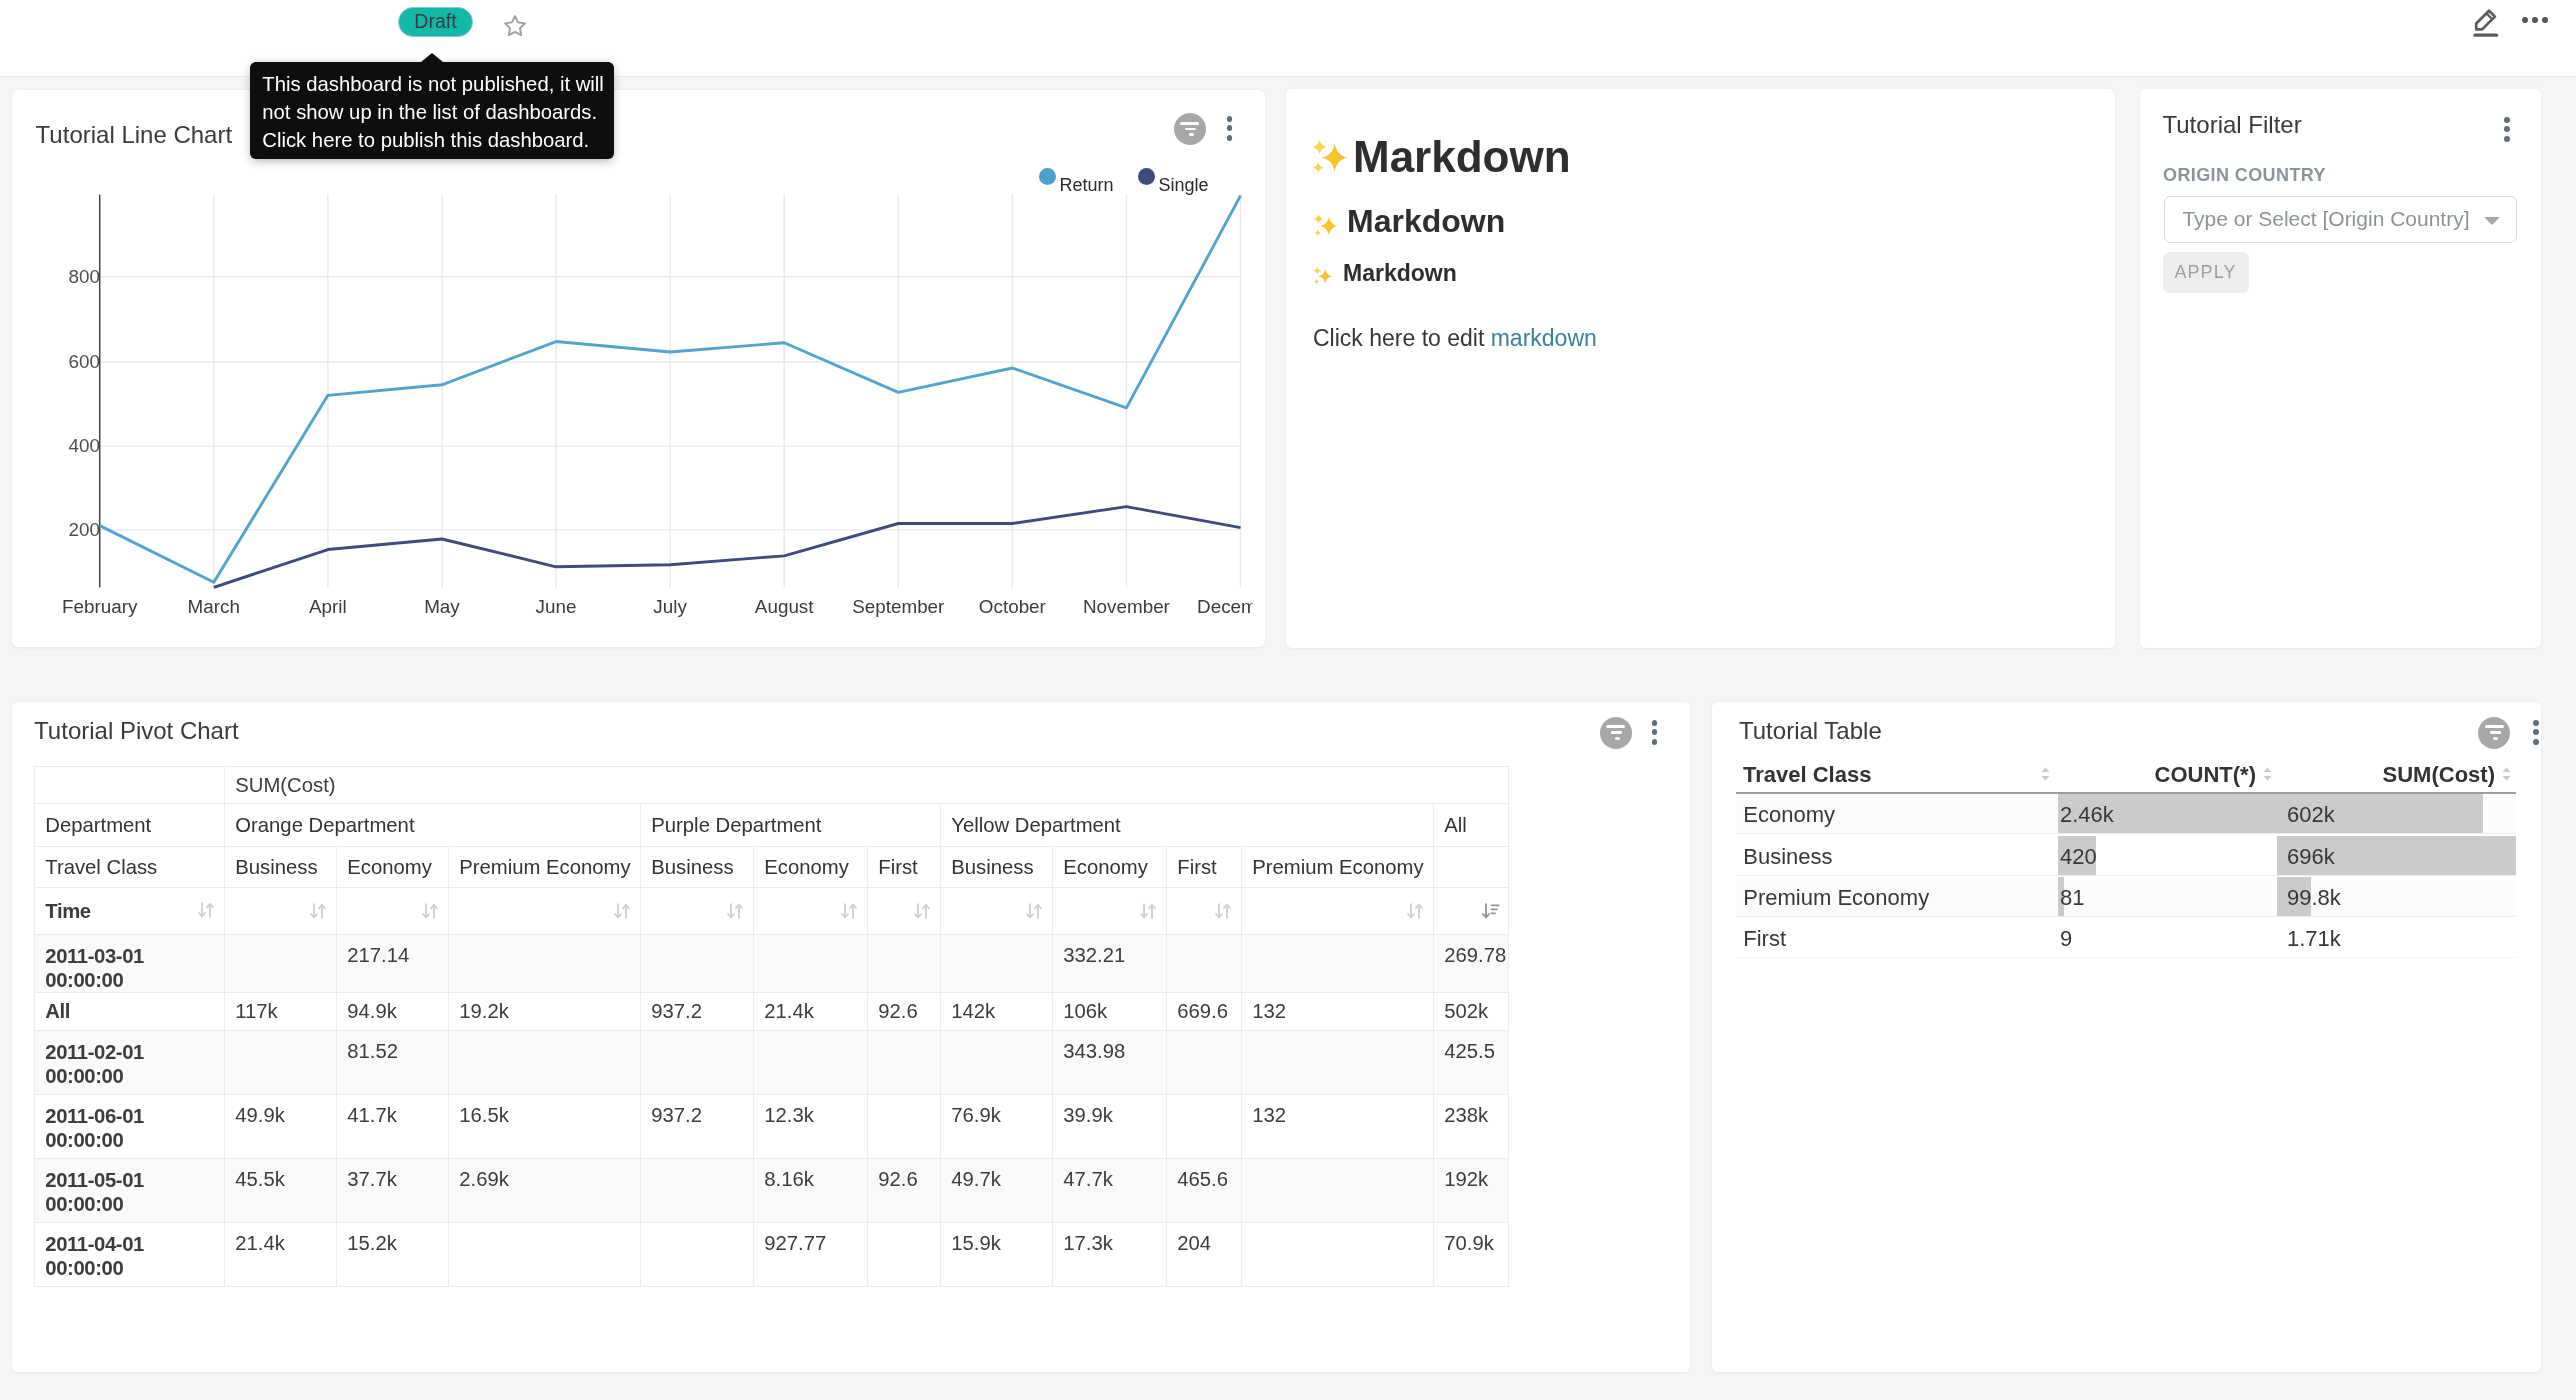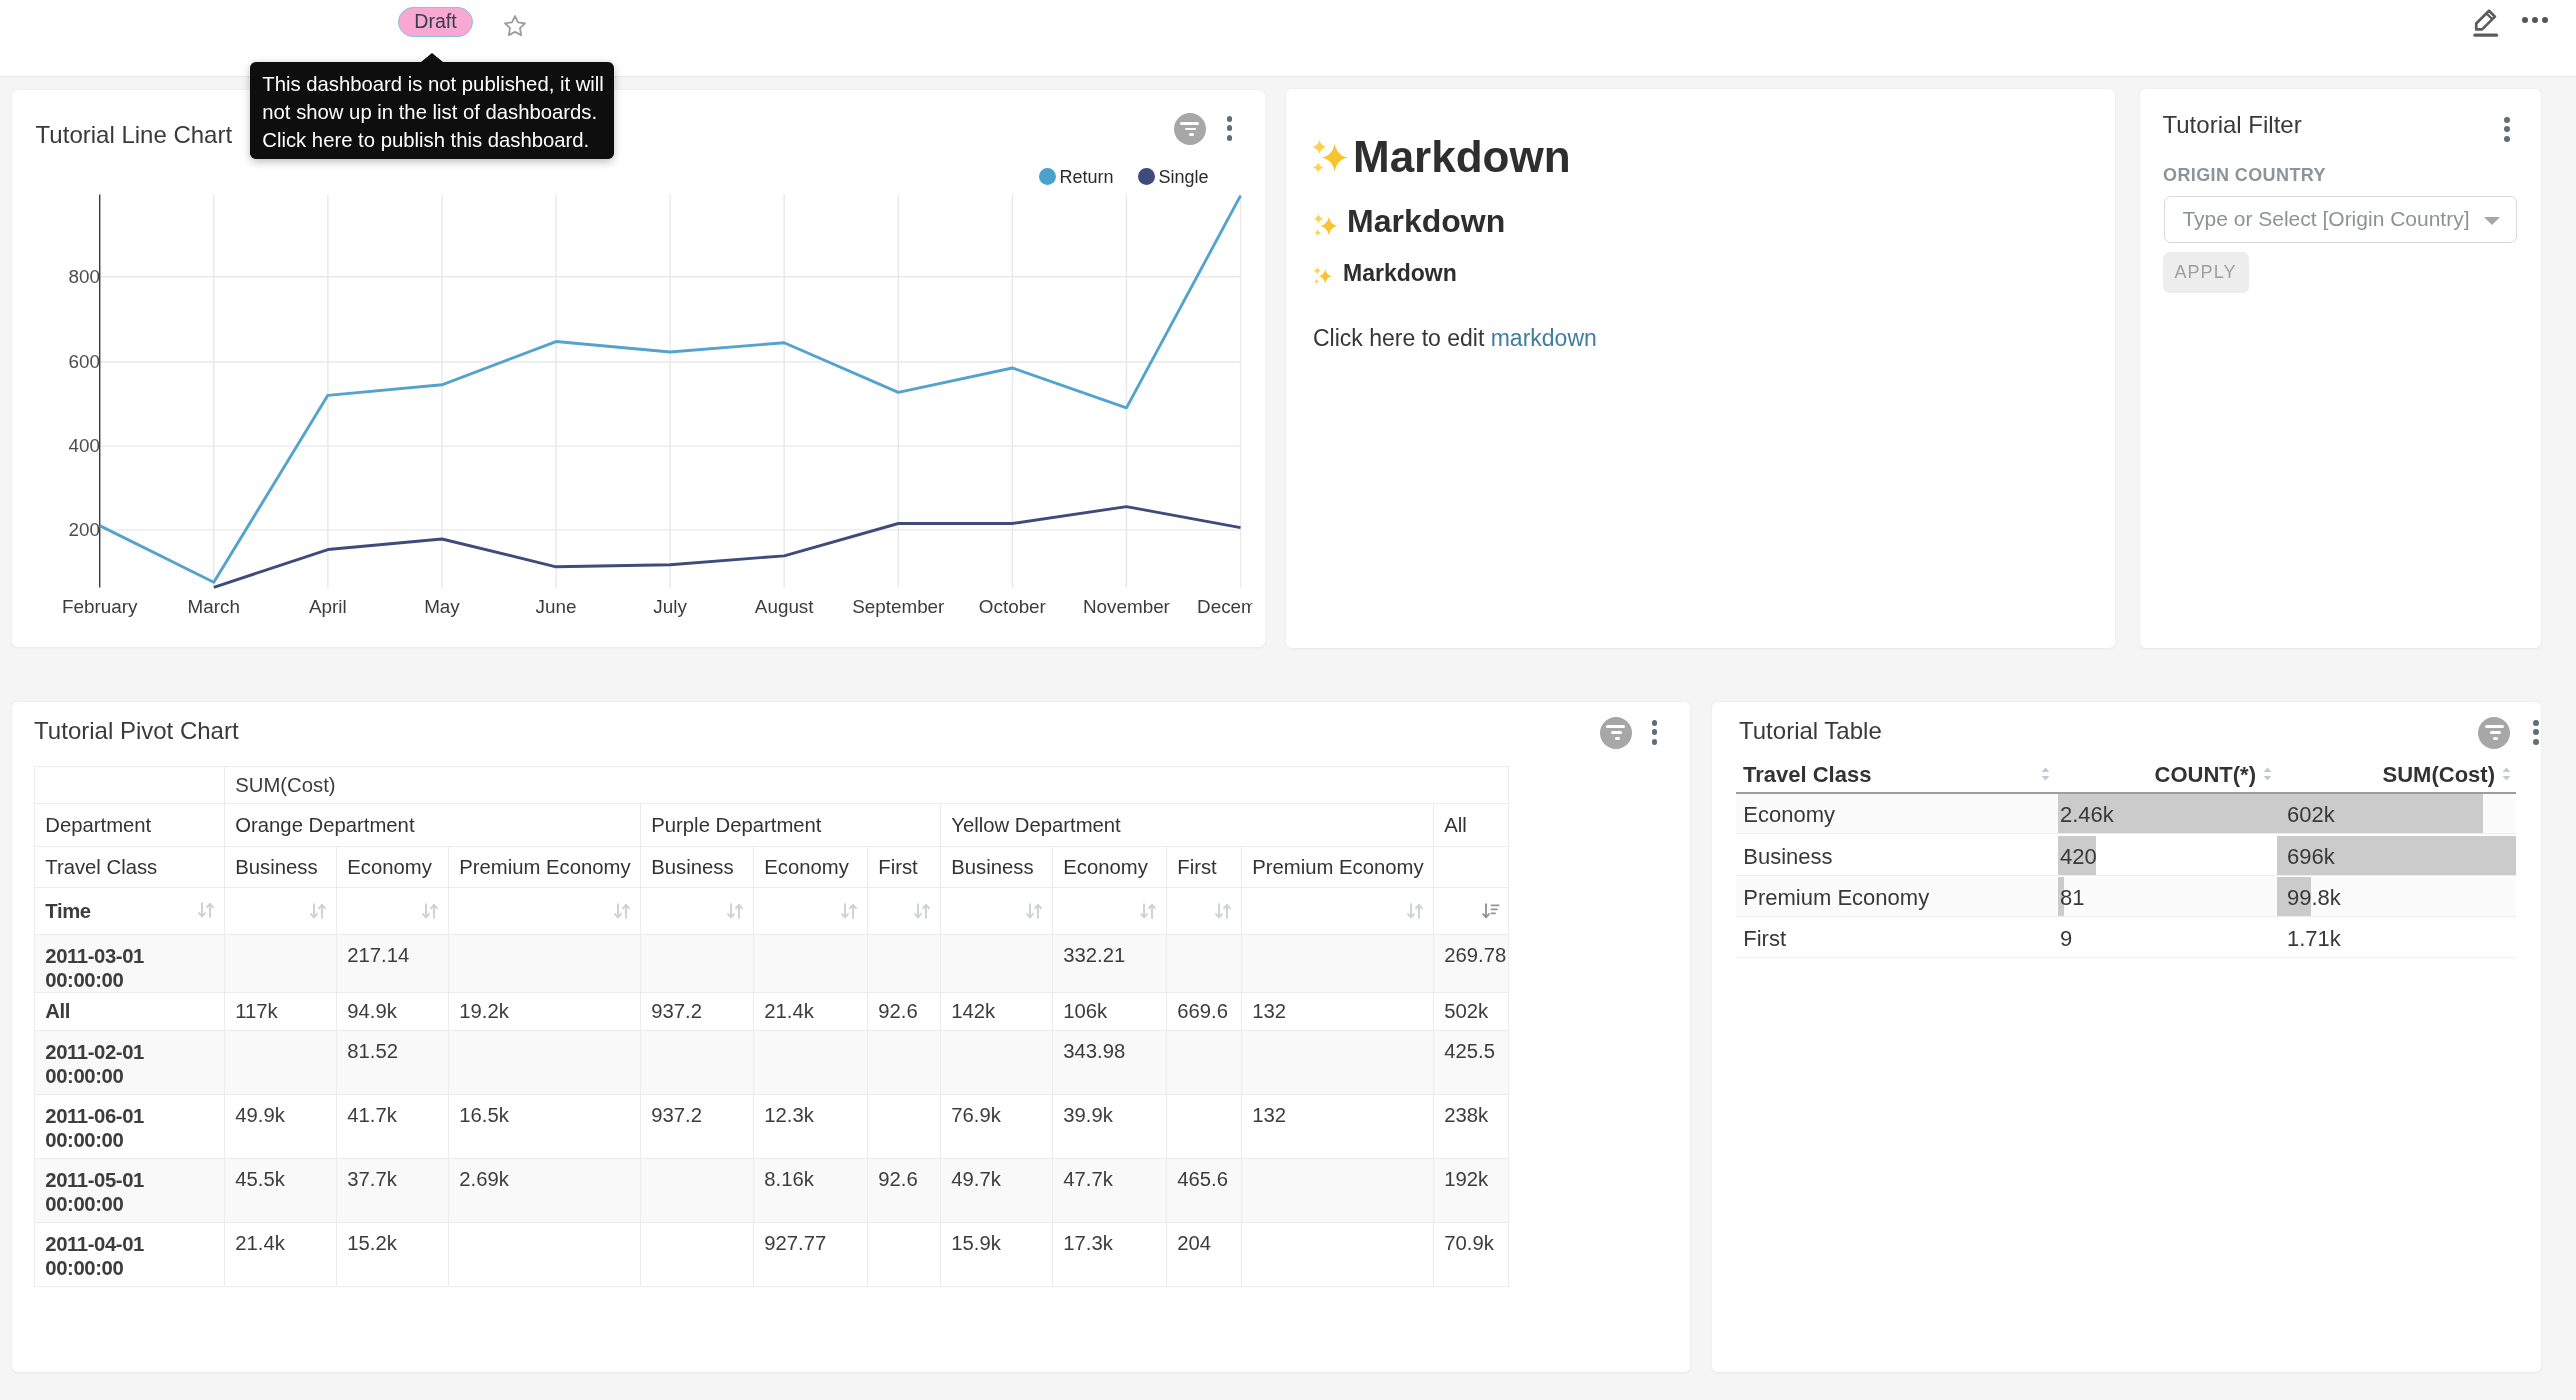--- a/index.html
+++ b/index.html
@@ -1,20 +1,20 @@
 <!DOCTYPE html>
 <html style="font-size:11.6px"><head>
 <meta charset="utf-8">
 <style>
   * { margin:0; padding:0; box-sizing:border-box; }
   html,body { width:2576px; height:1400px; background:#f5f5f5; font-family:"Liberation Sans", sans-serif; overflow:hidden; }
   .abs { position:absolute; }
   .hdr { position:absolute; left:0; top:0; width:2576px; height:77px; background:#fff; border-bottom:1.5px solid #eaeaea; }
   .title { position:absolute; left:23px; top:0px; font-size:36px; font-weight:500; color:#333b43; line-height:49px; letter-spacing:2.2px; }
-  .pill { position:absolute; left:398px; top:7.3px; width:75px; height:30px; border-radius:15.2px; background:#f9a8d4; border:1.5px solid #8ac4da; color:#344049; font-size:19.6px; line-height:27px; text-align:center; }
+  .pill { position:absolute; left:398px; top:7.3px; width:75px; height:30px; border-radius:15.2px; background:#14b8a6; border:1.5px solid #8ac4da; color:#344049; font-size:19.6px; line-height:27px; text-align:center; }
   .card { position:absolute; background:#fff; border-radius:5.8px; box-shadow:0 0.7px 2.9px rgba(0,0,0,0.06); overflow:hidden; }
   .ctitle { position:absolute; font-size:24px; font-weight:400; color:#3a3a3a; }
   .badge { position:absolute; width:32px; height:32px; border-radius:50%; background:#a7a7a7; }
   .badge i { position:absolute; background:#fff; height:2.9px; border-radius:1.5px; left:50%; }
   .badge .b1 { width:19px; margin-left:-9.4px; top:8.7px; }
   .badge .b2 { width:11px; margin-left:-4.4px; top:14.5px; }
   .badge .b3 { width:5.1px;  margin-left:-0.7px; top:20.3px; }
   .kebab { position:absolute; width:7.3px; }
   .kebab i { position:absolute; width:5.8px; height:5.8px; border-radius:50%; background:#5f6e79; left:0; }
   .kebab .d1 { top:0; } .kebab .d2 { top:9.4px; } .kebab .d3 { top:19px; }
@@ -26,21 +26,21 @@
   .ptable .hd { font-weight:500; color:#333; }
   .ptable .bold { font-weight:700; letter-spacing:-0.4px; }
   .ptable tr.odd td { background:#f9f9f9; }
   .ptable td.vtop { vertical-align:top; padding-top:8.7px; }
   .sorticon { float:right; margin-right:7.3px; }
   
   .trow { position:absolute; left:24px; width:780px; }
   .trow .bar { position:absolute; top:0; height:100%; background:#cbcbcb; }
   .trow .tc { position:absolute; left:7.3px; font-size:22px; color:#383838; }
   .trow .num { position:absolute; font-size:22px; color:#383838; text-align:left; }
-  .legend { position:absolute; font-size:18px; color:#2b2b2b; }
+  .legend { position:absolute; font-size:18px; color:#2b2b2b;margin-top:8px; }
   .legdot { position:absolute; width:17.4px; height:17.4px; border-radius:50%; top:-0.7px; }
 </style>
 </head>
 <body>
 <div class="hdr">
   <div class="pill">Draft</div>
   <svg class="abs" style="left:502px;top:13px" width="26" height="26" viewBox="0 0 24 24" fill="none" stroke="#9d9d9d" stroke-width="1.7" stroke-linejoin="round">
       <path d="M12 2.8 L14.8 8.6 L21.2 9.5 L16.6 14 L17.7 20.4 L12 17.4 L6.3 20.4 L7.4 14 L2.8 9.5 L9.2 8.6 Z"></path>
     </svg>
   <svg class="abs" style="left:2470px;top:5.8px" width="32" height="33" viewBox="0 0 22 23" fill="none" stroke="#5c5c5c" stroke-width="1.9" stroke-linejoin="round">

